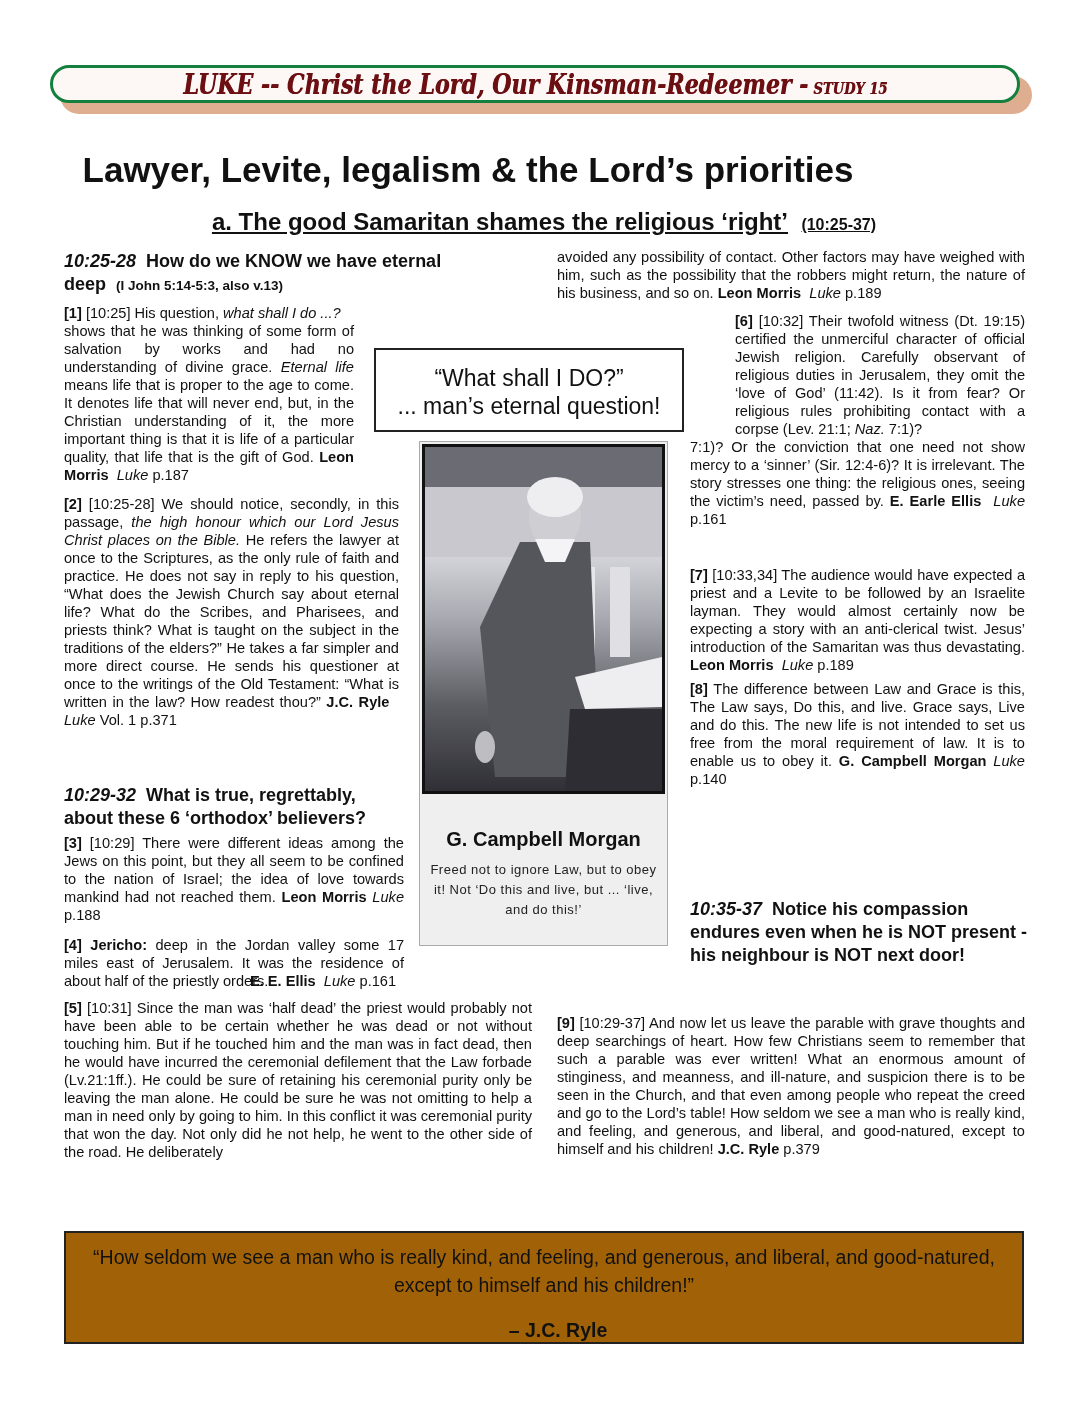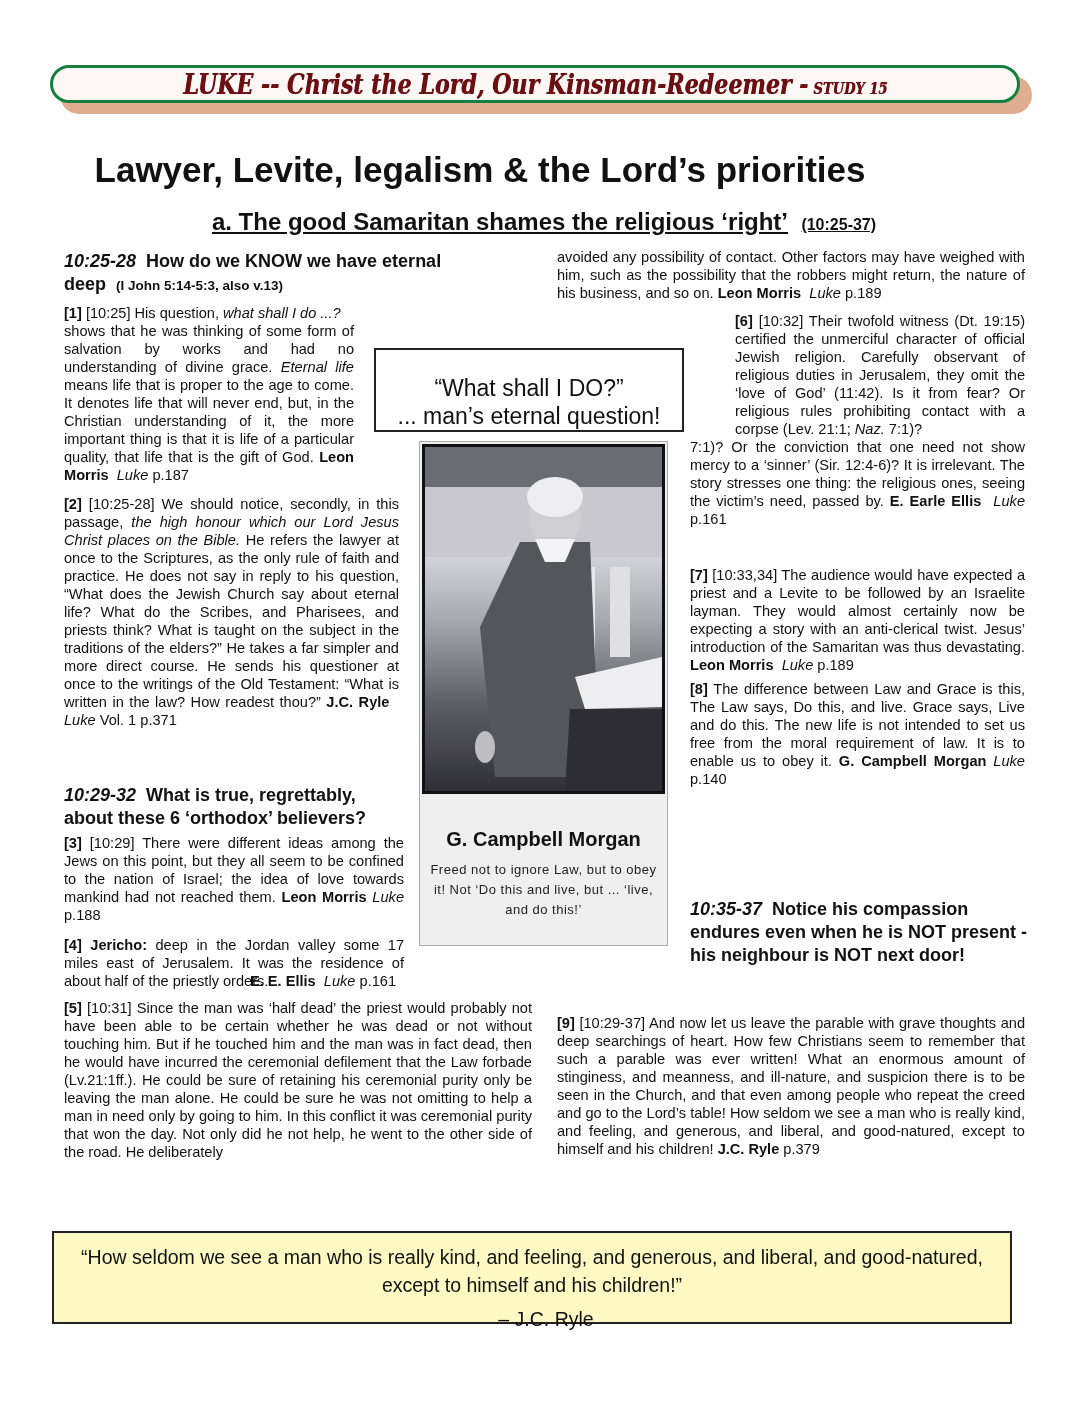--- a/index.html
+++ b/index.html
@@ -7,52 +7,52 @@
       font-family: "Liberation Sans", sans-serif; color: #111; }
     .banner-shadow { position: absolute; left: 60px; top: 76px; width: 972px; height: 38px;
       background: #dfae90; border-radius: 22px; }
     .banner { position: absolute; left: 50px; top: 65px; width: 970px; height: 38px;
       background: #fdf8f6; border: 3px solid #15803d; border-radius: 22px; box-sizing: border-box;
       display: flex; align-items: center; justify-content: center; }
     .banner-title { font-family: "DejaVu Serif", serif; font-weight: bold; font-style: italic;
       color: #6b0f12; font-size: 27px; letter-spacing: 0px; transform: scaleX(0.82); white-space: nowrap;
       text-shadow: 0.6px 0 0 #6b0f12; }
     .banner-study { font-size: 16px; font-variant: small-caps; margin-left: 6px; }
-    .main-title { position: absolute; left: 12px; top: 150px; width: 936px; text-align: center;
+    .main-title { position: absolute; left: 0; top: 150px; width: 936px; text-align: center;
       font-weight: bold; font-size: 35px; }
     .sub-title { position: absolute; left: 0; top: 208px; width: 1088px; text-align: center;
       font-weight: bold; font-size: 24px; }
     .sub-title .u { text-decoration: underline; }
     .sub-title .ref { font-size: 16px; }
 
     .col { position: absolute; font-size: 14.6px; line-height: 18px; text-align: justify; }
     .col p { margin: 0 0 6px 0; }
     .h { font-weight: bold; font-size: 18px; line-height: 23px; margin: 0 0 4px 0; text-align: left; }
     .h .vref { font-style: italic; }
     .h .small { font-size: 13.5px; }
     b { font-weight: bold; }
     i { font-style: italic; }
 
     .quote-box { position: absolute; left: 374px; top: 348px; width: 310px; height: 84px;
       border: 2px solid #222; box-sizing: border-box; background: #fff; text-align: center;
-      font-size: 23px; line-height: 28px; padding-top: 24px; }
+      font-size: 23px; line-height: 28px; padding-top: 14px; }
     .photo-card { position: absolute; left: 419px; top: 441px; width: 249px; height: 505px;
       background: #efefef; border: 1px solid #aaa; box-sizing: border-box; }
     .photo { position: absolute; left: 2px; top: 2px; width: 243px; height: 350px;
       background: linear-gradient(180deg, #6f6f78 0%, #c9c9cf 14%, #dcdce2 28%, #a8a8b0 50%, #5c5c63 75%, #2f2f35 100%);
       border: 3px solid #111; box-sizing: border-box; overflow: hidden; }
     .caption-name { position: absolute; left: 0; top: 386px; width: 100%; text-align: center;
       font-weight: bold; font-size: 20px; }
     .caption-text { position: absolute; left: 8px; top: 418px; width: 231px; text-align: center;
       font-size: 13px; line-height: 20px; letter-spacing: 0.5px; color: #222; }
 
-    .bottom-quote { position: absolute; left: 52px; top: 1231px; width: 960px; height: 93px;
-      border: 2px solid #222; box-sizing: border-box; background: #fef9c3; text-align: center;
+    .bottom-quote { position: absolute; left: 64px; top: 1231px; width: 960px; height: 113px;
+      border: 2px solid #222; box-sizing: border-box; background: #a16207; text-align: center;
       font-size: 19.5px; line-height: 28px; padding-top: 10px; }
-    .bottom-quote .attr { font-weight: normal; margin-top: 6px; padding-left: 28px; }
+    .bottom-quote .attr { font-weight: bold; margin-top: 17px; padding-left: 28px; }
   </style>
 </head>
 <body>
 
 <div class="banner-shadow"></div>
 <div class="banner">
   <span class="banner-title">
     <span>LUKE -- Christ the Lord, Our Kinsman-Redeemer -</span><span class="banner-study">STUDY 15</span>
   </span>
 </div>

